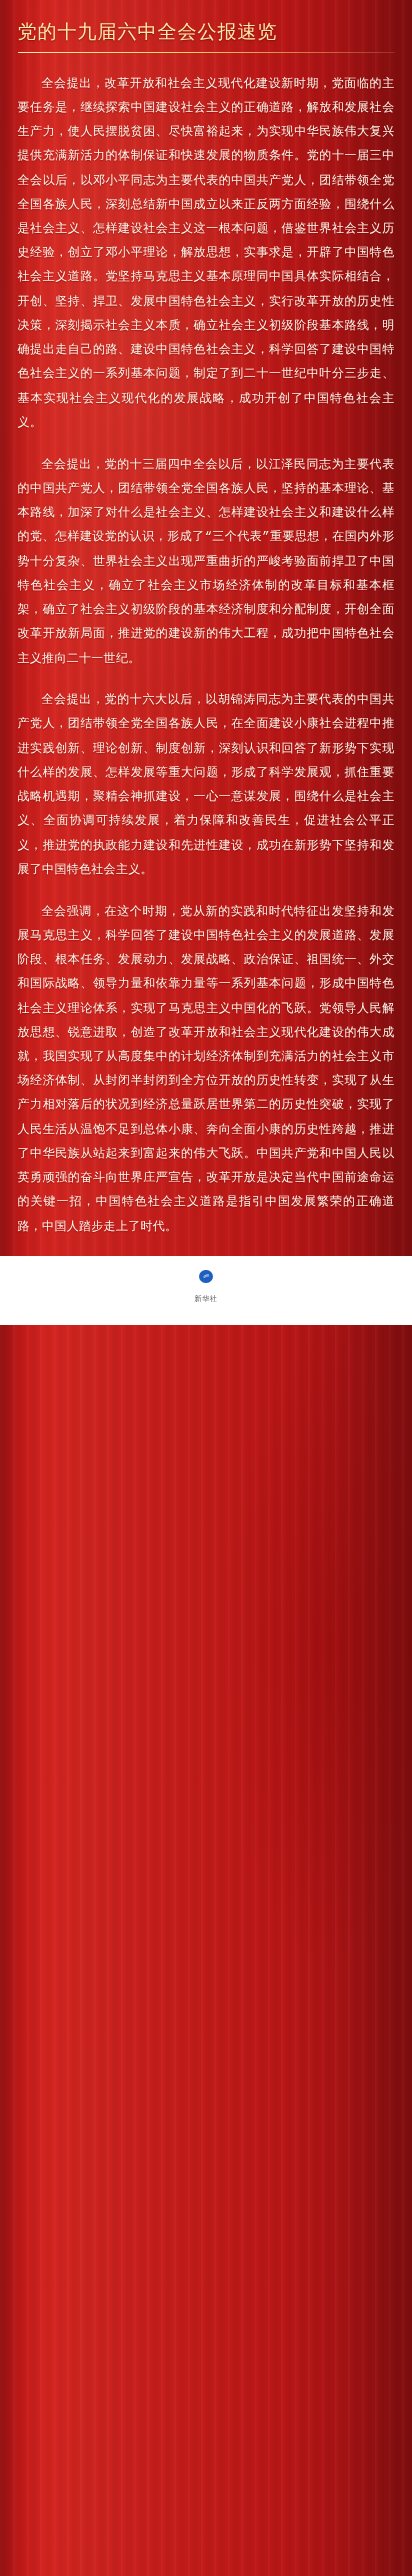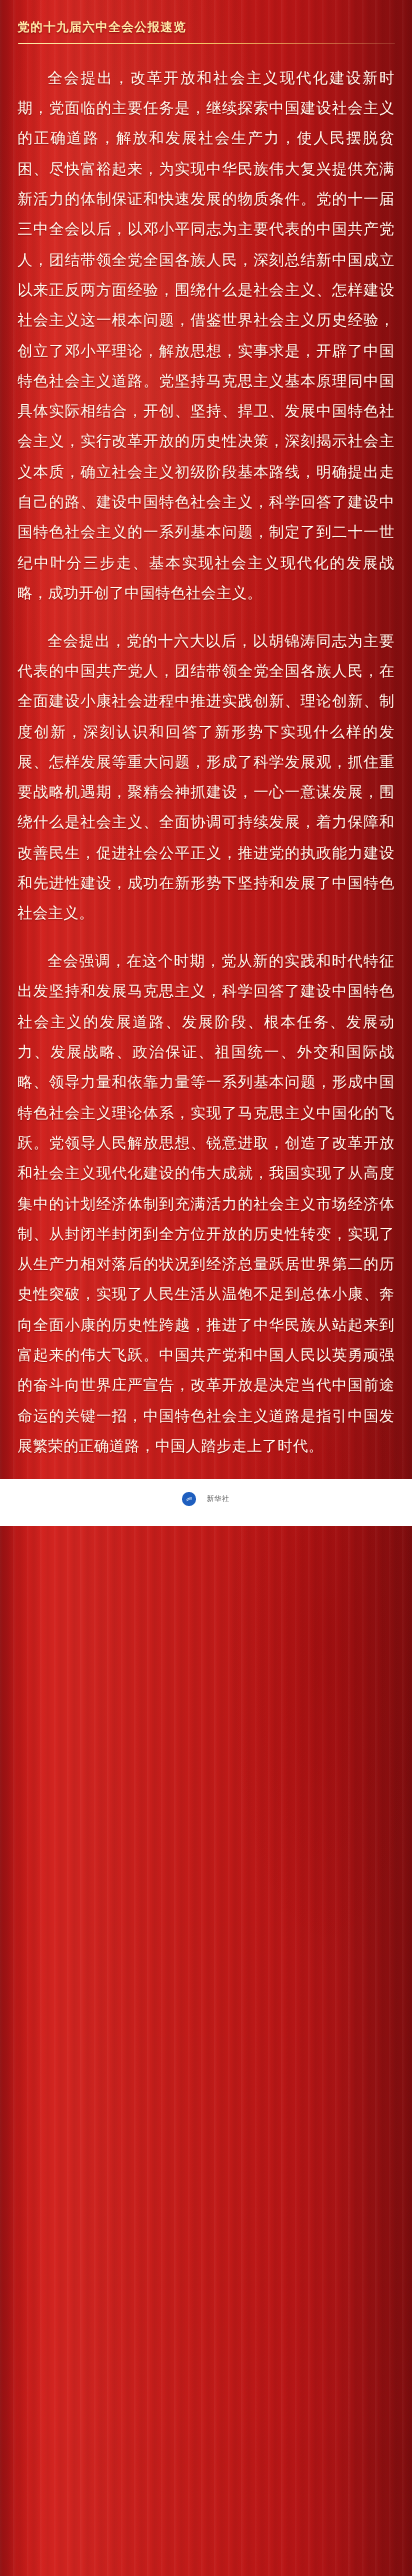--- a/index.html
+++ b/index.html
@@ -49,43 +49,43 @@
     position: relative;
     z-index: 3;
   }
 
   
   .header {
     padding: 19.6px 17.5px 13.4px 17.5px;
   }
   .header-title {
     font-family: "Liberation Serif", serif;
-    font-weight: bold;
-    font-size: 12px;
+    font-weight: normal;
+    font-size: 19px;
     line-height: 1.25;
     color: #ffe9a8;
     letter-spacing: 1px;
     text-shadow: 0 1px 1.5px rgba(90,0,0,0.55);
   }
   .gold-rule {
     margin-top: 8.2px;
     height: 1.5px;
     width: 100%;
     background: linear-gradient(90deg, #ffe9a8 0%, #f7d06a 45%, rgba(255,233,168,0.15) 100%);
     border-radius: 1px;
   }
 
   
   .body-wrap {
     padding: 5.2px 17.5px 0 17.5px;
   }
   .para {
     color: #fff8ec;
-    font-family: Liberation Sans, sans-serif;
-    font-size: 15px;
+    font-family: Liberation Mono, monospace;
+    font-size: 12px;
     line-height: 2.02;
     letter-spacing: 0.3px;
     text-align: justify;
     text-justify: inter-ideograph;
     text-indent: 2em;
     margin: 0 0 17.5px 0;
     text-shadow: 0 0.5px 1px rgba(110,5,5,0.5);
   }
 
   
@@ -94,20 +94,21 @@
     padding: 13.4px 0 20.6px 0;
     background: #ffffff;
     position: relative;
     z-index: 4;
   }
   .footer-inner {
     display: flex;
     align-items: center;
     justify-content: center;
     gap: 11px;
+    flex-direction: column;
   }
   .xinhua-logo {
     width: 13.4px;
     height: 13.4px;
     border-radius: 50%;
     background: #1f5fbf;
     display: flex;
     align-items: center;
     justify-content: center;
     flex: none;
@@ -126,20 +127,21 @@
 <div class="page">
   <div class="content">
 
     <div class="header">
       <div class="header-title">党的十九届六中全会公报速览</div>
       <div class="gold-rule"></div>
     </div>
 
     <div class="body-wrap">
       <p class="para">全会提出，改革开放和社会主义现代化建设新时期，党面临的主要任务是，继续探索中国建设社会主义的正确道路，解放和发展社会生产力，使人民摆脱贫困、尽快富裕起来，为实现中华民族伟大复兴提供充满新活力的体制保证和快速发展的物质条件。党的十一届三中全会以后，以邓小平同志为主要代表的中国共产党人，团结带领全党全国各族人民，深刻总结新中国成立以来正反两方面经验，围绕什么是社会主义、怎样建设社会主义这一根本问题，借鉴世界社会主义历史经验，创立了邓小平理论，解放思想，实事求是，开辟了中国特色社会主义道路。党坚持马克思主义基本原理同中国具体实际相结合，开创、坚持、捍卫、发展中国特色社会主义，实行改革开放的历史性决策，深刻揭示社会主义本质，确立社会主义初级阶段基本路线，明确提出走自己的路、建设中国特色社会主义，科学回答了建设中国特色社会主义的一系列基本问题，制定了到二十一世纪中叶分三步走、基本实现社会主义现代化的发展战略，成功开创了中国特色社会主义。</p>
+      <p class="para">全会提出，党的十三届四中全会以后，以江泽民同志为主要代表的中国共产党人，团结带领全党全国各族人民，坚持的基本理论、基本路线，加深了对什么是社会主义、怎样建设社会主义和建设什么样的党、怎样建设党的认识，形成了“三个代表”重要思想，在国内外形势十分复杂、世界社会主义出现严重曲折的严峻考验面前捍卫了中国特色社会主义，确立了社会主义市场经济体制的改革目标和基本框架，确立了社会主义初级阶段的基本经济制度和分配制度，开创全面改革开放新局面，推进党的建设新的伟大工程，成功把中国特色社会主义推向二十一世纪。</p>
       <p class="para">全会提出，党的十六大以后，以胡锦涛同志为主要代表的中国共产党人，团结带领全党全国各族人民，在全面建设小康社会进程中推进实践创新、理论创新、制度创新，深刻认识和回答了新形势下实现什么样的发展、怎样发展等重大问题，形成了科学发展观，抓住重要战略机遇期，聚精会神抓建设，一心一意谋发展，围绕什么是社会主义、全面协调可持续发展，着力保障和改善民生，促进社会公平正义，推进党的执政能力建设和先进性建设，成功在新形势下坚持和发展了中国特色社会主义。</p>
       <p class="para">全会强调，在这个时期，党从新的实践和时代特征出发坚持和发展马克思主义，科学回答了建设中国特色社会主义的发展道路、发展阶段、根本任务、发展动力、发展战略、政治保证、祖国统一、外交和国际战略、领导力量和依靠力量等一系列基本问题，形成中国特色社会主义理论体系，实现了马克思主义中国化的飞跃。党领导人民解放思想、锐意进取，创造了改革开放和社会主义现代化建设的伟大成就，我国实现了从高度集中的计划经济体制到充满活力的社会主义市场经济体制、从封闭半封闭到全方位开放的历史性转变，实现了从生产力相对落后的状况到经济总量跃居世界第二的历史性突破，实现了人民生活从温饱不足到总体小康、奔向全面小康的历史性跨越，推进了中华民族从站起来到富起来的伟大飞跃。中国共产党和中国人民以英勇顽强的奋斗向世界庄严宣告，改革开放是决定当代中国前途命运的关键一招，中国特色社会主义道路是指引中国发展繁荣的正确道路，中国人踏步走上了时代。</p>
     </div>
 
   </div>
 
   <div class="footer">
     <div class="footer-inner">
       <span class="xinhua-logo">
         <svg width="8.2" height="8.2" viewBox="0 0 16 16" aria-hidden="true">

